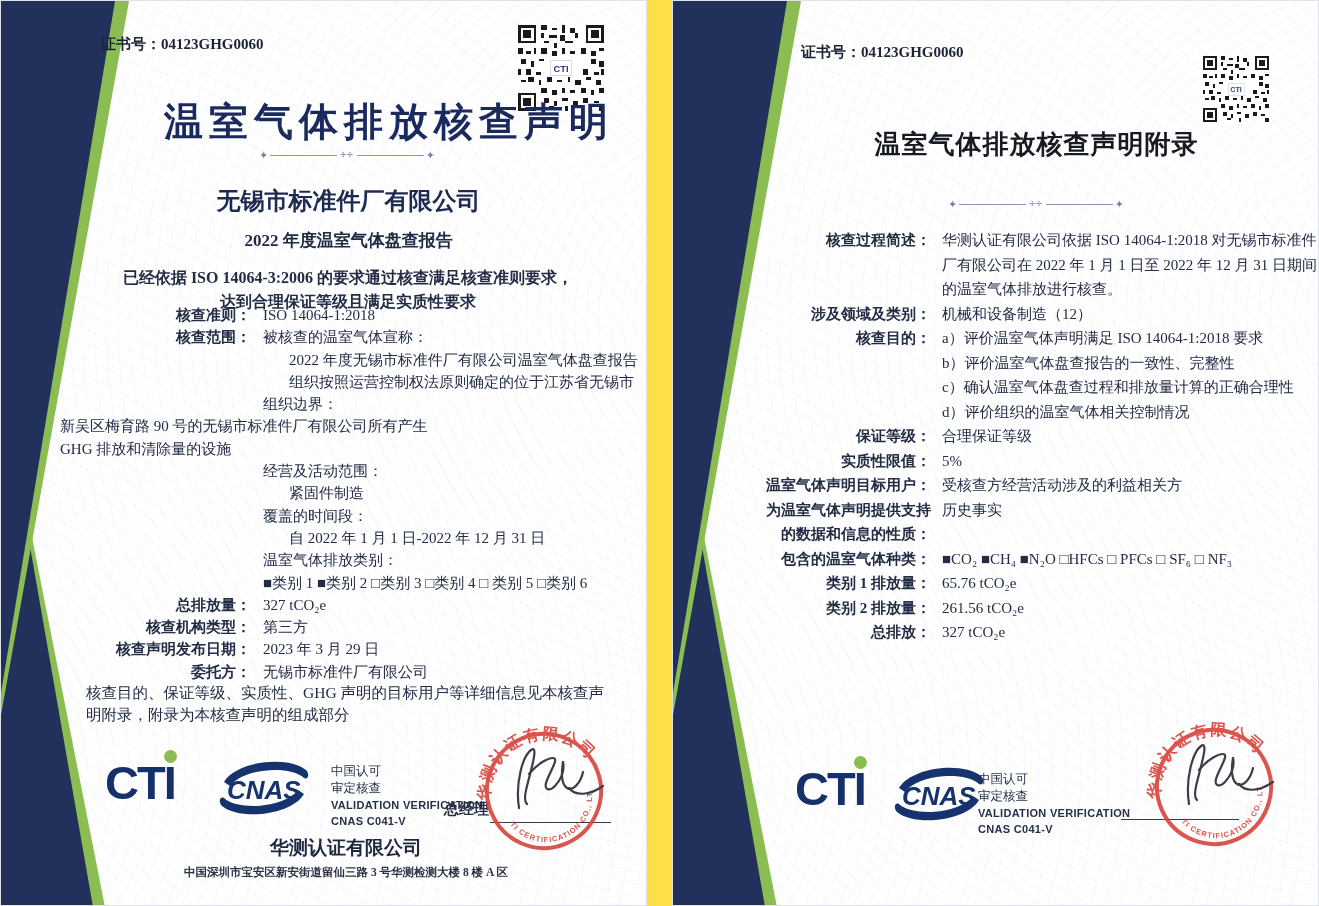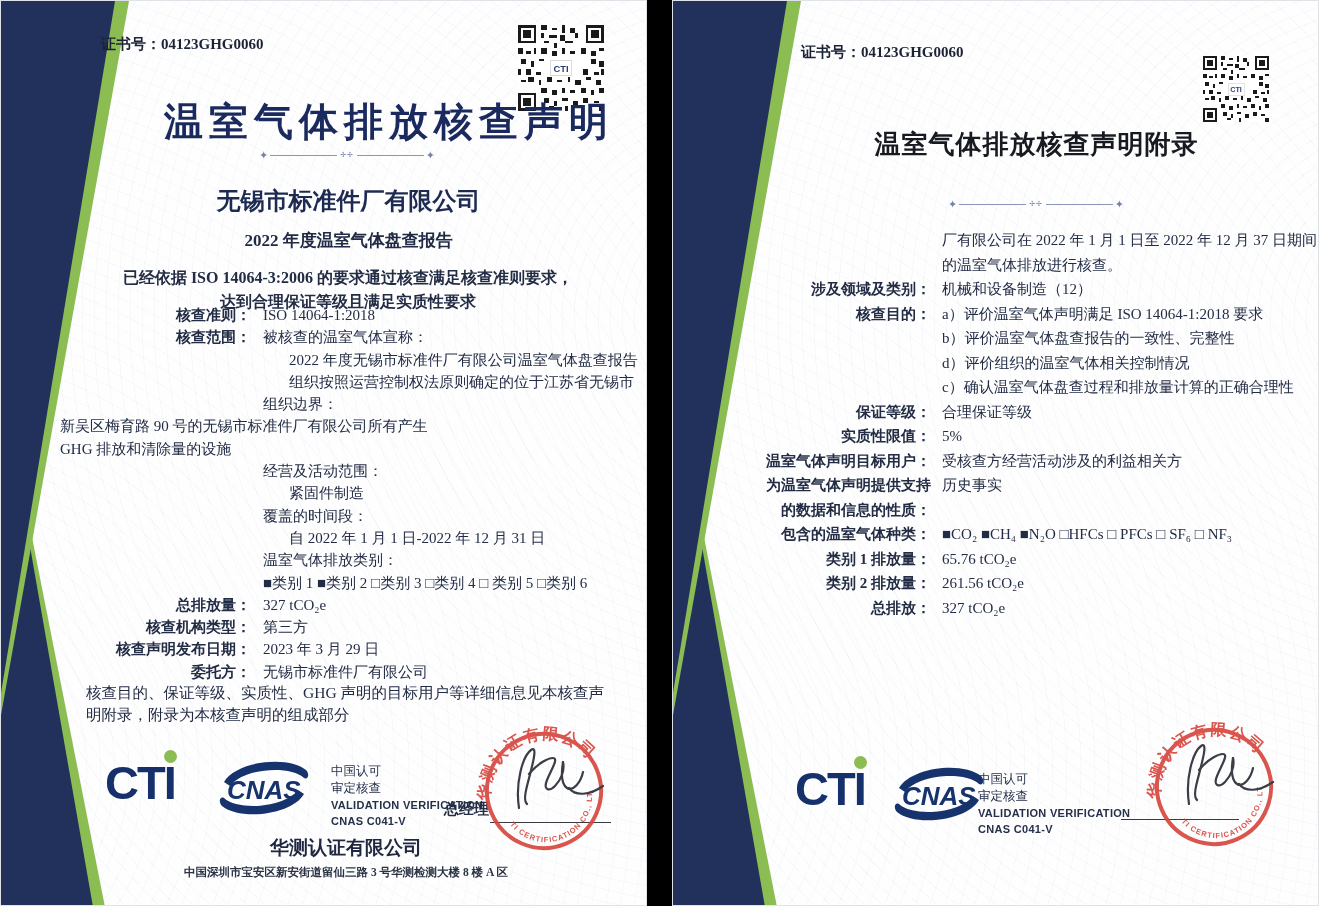--- a/index.html
+++ b/index.html
@@ -1,16 +1,16 @@
 <!DOCTYPE html>
 <html><head>
 <meta charset="utf-8">
 <style>
   html,body{margin:0;padding:0;background:#ffffff;}
-  .stage{position:relative;width:1319px;height:906px;background:#000000;overflow:hidden;
+  .stage{position:relative;width:1319px;height:906px;background:#fde047;overflow:hidden;
          font-family:"Liberation Serif","DejaVu Serif",serif;color:#232c45;}
   .page{position:absolute;top:0;width:647px;height:906px;background:#fefefe;
         border:1px solid #dfe3e8;box-sizing:border-box;overflow:hidden;}
   .page::before{content:"";position:absolute;inset:0;pointer-events:none;
     background:
       repeating-radial-gradient(circle at 115% 35%, rgba(90,120,150,0.045) 0 1px, transparent 1px 12px),
       repeating-radial-gradient(circle at -15% 85%, rgba(90,120,150,0.04) 0 1px, transparent 1px 14px);}
   .page-left{left:0;}
   .page-right{left:672px;}
   .ribbon{position:absolute;left:0;top:0;z-index:1;}
@@ -227,27 +227,28 @@
 
     <div class="divider">
       <span class="dend">✦</span>
         <span class="dline"></span>
         <span class="dmid">✢✢</span>
         <span class="dline"></span>
         <span class="dend">✦</span>
     </div>
 
     <div class="rows">
-      <div class="ln"><span class="lbl"></span><span class="val">厂有限公司在 2022 年 1 月 1 日至 2022 年 12 月 37 日期间</span></div>
+      <div class="ln"><span class="lbl">核查过程简述：</span><span class="val">华测认证有限公司依据 ISO 14064-1:2018 对无锡市标准件</span></div>
+      <div class="ln"><span class="lbl"></span><span class="val">厂有限公司在 2022 年 1 月 1 日至 2022 年 12 月 31 日期间</span></div>
       <div class="ln"><span class="lbl"></span><span class="val">的温室气体排放进行核查。</span></div>
       <div class="ln"><span class="lbl">涉及领域及类别：</span><span class="val">机械和设备制造（12）</span></div>
       <div class="ln"><span class="lbl">核查目的：</span><span class="val">a）评价温室气体声明满足 ISO 14064-1:2018 要求</span></div>
       <div class="ln"><span class="lbl"></span><span class="val">b）评价温室气体盘查报告的一致性、完整性</span></div>
+      <div class="ln"><span class="lbl"></span><span class="val">c）确认温室气体盘查过程和排放量计算的正确合理性</span></div>
       <div class="ln"><span class="lbl"></span><span class="val">d）评价组织的温室气体相关控制情况</span></div>
-      <div class="ln"><span class="lbl"></span><span class="val">c）确认温室气体盘查过程和排放量计算的正确合理性</span></div>
       <div class="ln"><span class="lbl">保证等级：</span><span class="val">合理保证等级</span></div>
       <div class="ln"><span class="lbl">实质性限值：</span><span class="val">5%</span></div>
       <div class="ln"><span class="lbl">温室气体声明目标用户：</span><span class="val">受核查方经营活动涉及的利益相关方</span></div>
       <div class="ln"><span class="lbl">为温室气体声明提供支持</span><span class="val">历史事实</span></div>
       <div class="ln"><span class="lbl">的数据和信息的性质：</span><span class="val"></span></div>
       <div class="ln"><span class="lbl">包含的温室气体种类：</span><span class="val">■CO₂ ■CH₄ ■N₂O □HFCs □ PFCs □ SF₆ □ NF₃</span></div>
       <div class="ln"><span class="lbl">类别 1 排放量：</span><span class="val">65.76 tCO₂e</span></div>
       <div class="ln"><span class="lbl">类别 2 排放量：</span><span class="val">261.56 tCO₂e</span></div>
       <div class="ln"><span class="lbl">总排放：</span><span class="val">327 tCO₂e</span></div>
     </div>

